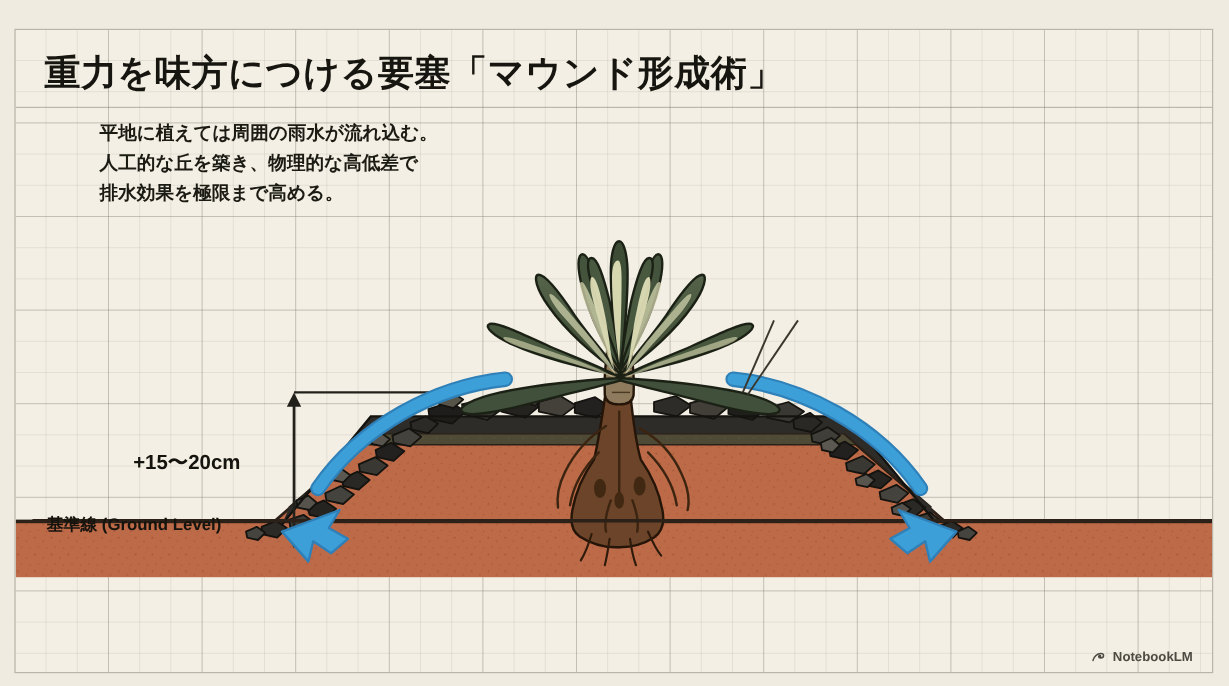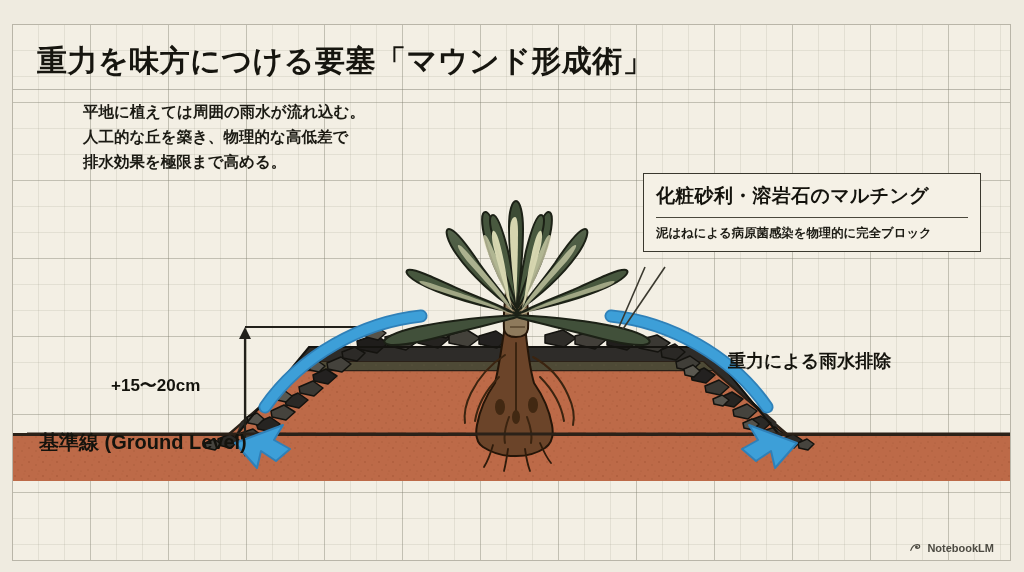--- a/index.html
+++ b/index.html
@@ -67,21 +67,21 @@
     letter-spacing:.3px;
   }
   .callout-div{height:1px;background:#4a483c;margin:8px 0 7px 0;}
   .callout-sub{
     font-size:12.4px;font-weight:bold;color:#1c1b14;white-space:nowrap;
   }
 
   
   .lbl{position:absolute;font-weight:bold;color:#14130d;white-space:nowrap;}
   .lbl-dim{left:98px;top:349px;font-size:17px;}
-  .lbl-ground{left:26px;top:404px;font-size:20px;}
+  .lbl-ground{left:26px;top:404px;font-size:14px;}
   .lbl-gravity{left:715px;top:324px;font-size:18px;}
 
   
   .watermark{
     position:absolute;right:16px;bottom:6px;
     display:flex;align-items:flex-end;gap:5px;
     font-size:11px;color:#4c4a42;font-weight:bold;
   }
   .wm-icon{display:block;}
 </style>
@@ -285,29 +285,23 @@
         <line x1="652" y1="242" x2="610" y2="304"></line>
       </g>
     </svg>
 
     <div class="title">重力を味方につける要塞「マウンド形成術」</div>
     <div class="title-rule"></div>
     <div class="lede">平地に植えては周囲の雨水が流れ込む。
 人工的な丘を築き、物理的な高低差で
 排水効果を極限まで高める。</div>
 
-    <div class="callout">
-      <div class="callout-title">化粧砂利・溶岩石のマルチング</div>
-      <div class="callout-div"></div>
-      <div class="callout-sub">泥はねによる病原菌感染を物理的に完全ブロック</div>
-    </div>
 
     <div class="lbl lbl-dim">+15〜20cm</div>
     <div class="lbl lbl-ground">基準線 (Ground Level)</div>
-    <div class="lbl lbl-gravity">重力による雨水排除</div>
 
     <div class="watermark">
       <svg class="wm-icon" width="13" height="13" viewBox="0 0 16 16">
         <path d="M2.2 11.6c1.4-4.3 4.6-7.2 8.1-7.2 1.6 0 2.8.8 2.8 2.1 0 1.5-1.4 2.6-3 2.6-1.2 0-2-.6-2-1.4 0-.7.5-1.2 1.2-1.2.5 0 .8.3.8.7 0 .3-.2.5-.5.5" fill="none" stroke="#4c4a42" stroke-width="1.5" stroke-linecap="round"></path>
       </svg>
       <span>NotebookLM</span>
     </div>
   </div>
 </div>
 

